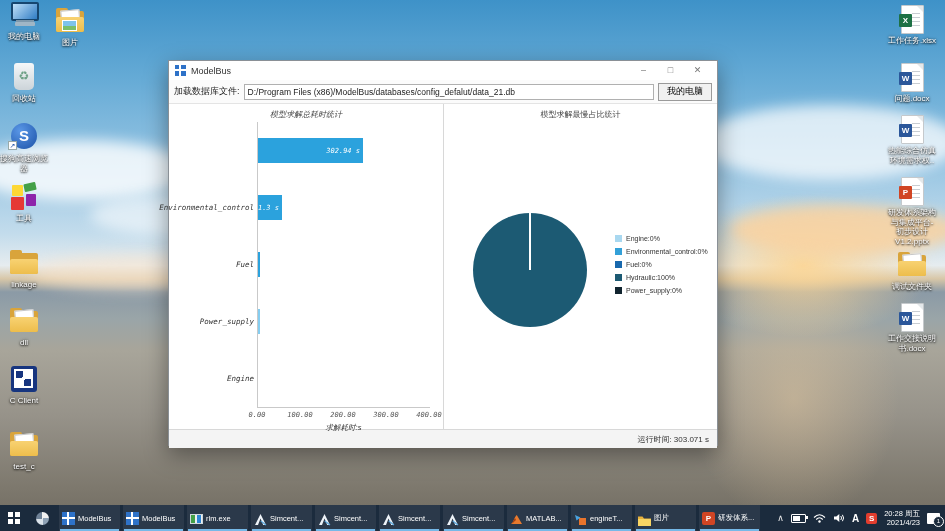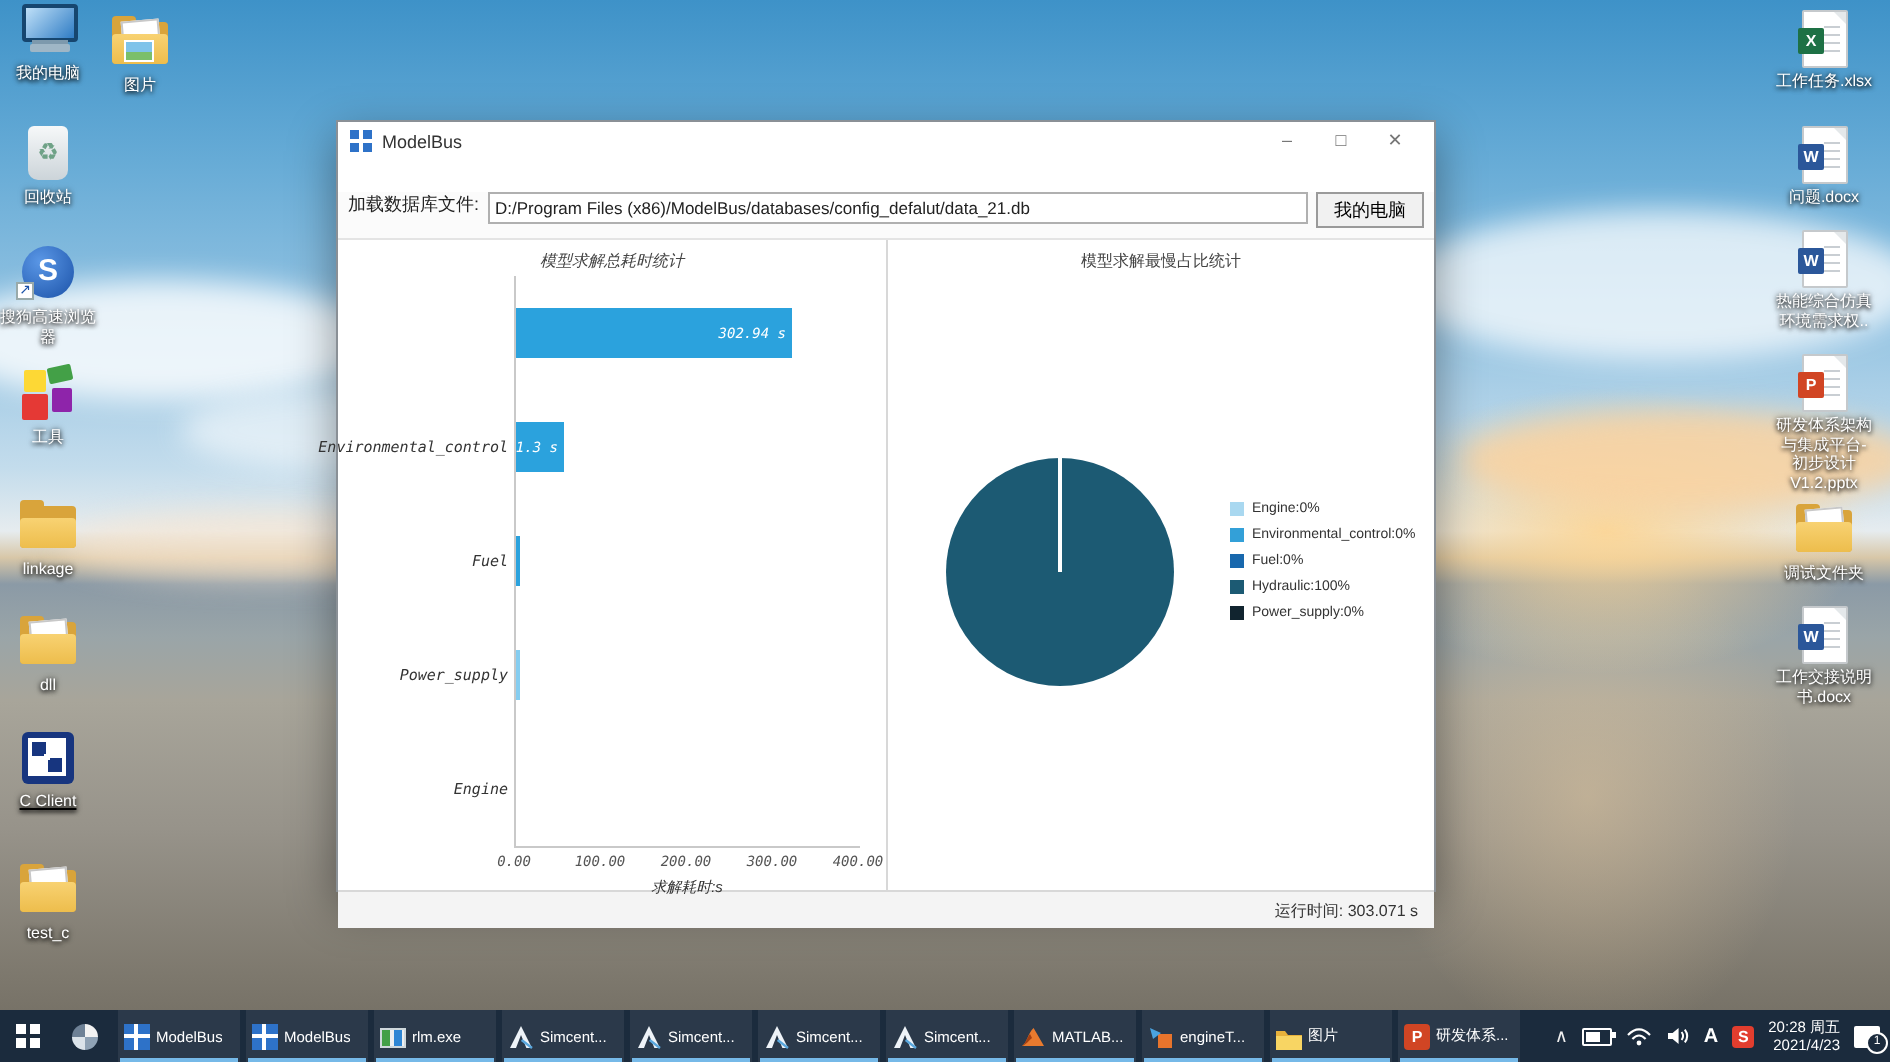--- a/index.html
+++ b/index.html
@@ -59,21 +59,21 @@
 
   
   .window{position:absolute;left:168px;top:60px;width:550px;height:386px;background:#fff;border:1px solid #8a9096;
     box-sizing:border-box;box-shadow:0 8px 22px rgba(0,0,0,.4);}
   .titlebar{height:19px;display:flex;align-items:center;padding:0 6px;background:#fff;}
   .app-ico{width:11px;height:11px;margin-right:5px;background-color:#2e72c8;
     background-image:linear-gradient(to right,transparent 4.5px,#fff 4.5px 6.5px,transparent 6.5px),
                      linear-gradient(to bottom,transparent 4.5px,#fff 4.5px 6.5px,transparent 6.5px);}
   .tb-title{font-size:9px;color:#333;flex:1;}
   .tb-btn{width:27px;text-align:center;font-size:9px;color:#777;line-height:19px;cursor:default;}
-  .toolbar{height:23px;display:flex;padding:0 5px;gap:4px;background:#fbfbfb;border-bottom:1px solid #e4e4e4;margin-top:16px;}
+  .toolbar{height:23px;display:flex;align-items:center;padding:0 5px;gap:4px;background:#fbfbfb;border-bottom:1px solid #e4e4e4;}
   .tl-label{font-size:9px;color:#222;white-space:nowrap;}
   .tl-input{flex:1;height:14px;font-size:8.5px;border:1px solid #b0b0b0;padding:0 3px;color:#222;
     font-family:"Liberation Sans","DejaVu Sans",sans-serif;}
   .tl-btn{height:18px;font-size:9px;border:1px solid #9a9a9a;background:#f1f1f1;padding:0 8px;white-space:nowrap;
     font-family:"Liberation Sans","DejaVu Sans",sans-serif;}
   .content{position:relative;height:325px;display:flex;background:#fff;}
   .panel{position:relative;box-sizing:border-box;}
   .panel-left{width:275px;border-right:1px solid #d8d8d8;font-style:italic;}
   .panel-right{flex:1;}
   .chart-title{position:absolute;top:5px;left:0;right:0;text-align:center;font-size:8px;color:#444;}
@@ -187,21 +187,21 @@
         <div class="dlabel">linkage</div>
       </div>
       <div class="dicon" style="left: 0px; top: 306px;">
         <span class="ic">
           <i class="f-back"></i>
           <i class="f-paper"></i>
           <i class="f-front"></i>
         </span>
         <div class="dlabel">dll</div>
       </div>
-      <div class="dicon" style="left: 0px; top: 364px; text-decoration: underline;">
+      <div class="dicon" style="left: 0px; top: 364px;">
         <span class="ic">
           <i class="cc">
             <i class="cc-a"></i>
             <i class="cc-b"></i>
             <i class="cc-c"></i>
             <i class="cc-d"></i>
           </i>
         </span>
         <div class="dlabel">C Client</div>
       </div>
@@ -290,21 +290,21 @@
       <span class="tl-label">加载数据库文件:</span>
       <input class="tl-input" value="D:/Program Files (x86)/ModelBus/databases/config_defalut/data_21.db" style="">
       <button class="tl-btn">我的电脑</button>
     </div>
     <div class="content">
       <div class="panel panel-left" id="barPanel">
         <div class="chart-title">模型求解总耗时统计</div>
       <i class="axis-v"></i>
           <i class="axis-h"></i>
           <div class="cat-label" style="top: 18px; padding-left: 47px;">Hydraulic</div>
-          <div class="bar" style="top: 34px; width: 138px; background: rgb(43, 162, 221);">
+          <div class="bar" style="top: 34px; width: 105px; background: rgb(43, 162, 221);">
             <span class="bar-val">302.94 s</span>
           </div>
           <div class="cat-label" style="top: 75px;">Environmental_control</div>
           <div class="bar" style="top: 91px; width: 24px; background: rgb(43, 162, 221);">
             <span class="bar-val">1.3 s</span>
           </div>
           <div class="cat-label" style="top: 132px;">Fuel</div>
           <div class="bar" style="top: 148px; width: 1.5px; background: rgb(43, 162, 221);"></div>
           <div class="cat-label" style="top: 189px;">Power_supply</div>
           <div class="bar" style="top: 205px; width: 1.72px; background: rgb(133, 205, 240);"></div>

